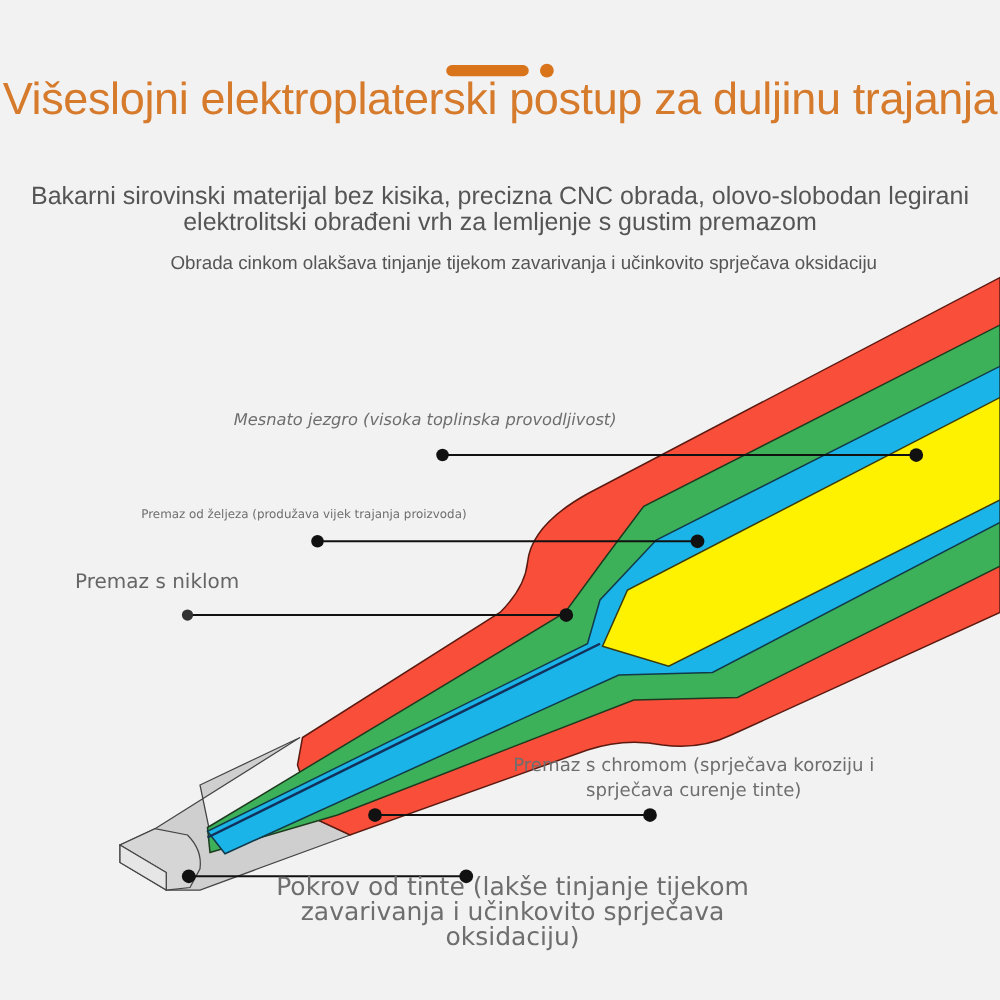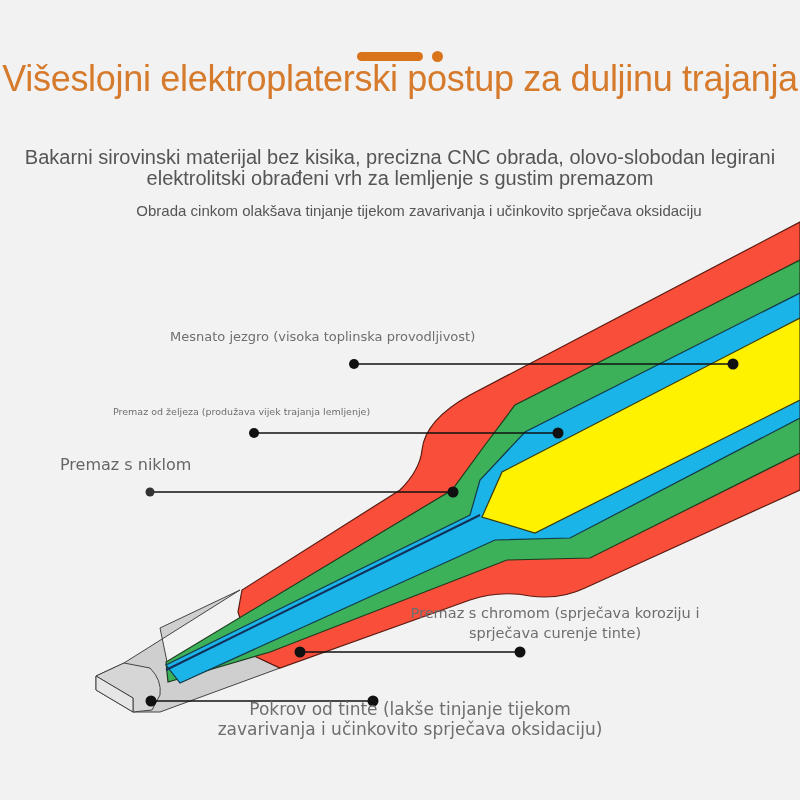--- a/index.html
+++ b/index.html
@@ -34,25 +34,25 @@
       text-align: center; color: #555;
       font-family: "Liberation Sans", sans-serif;
       font-size: 15px; line-height: 21px; padding-left: 19px;
     }
     svg.diagram { position: absolute; left: 0; top: 0; }
     .label {
       position: absolute; color: #6e6e6e;
       font-family: "DejaVu Sans", sans-serif;
       white-space: nowrap;
     }
-    .lbl-core { left: 170px; top: 329px; font-size: 13px; }
+    .lbl-core { left: 187px; top: 329px; font-size: 13px; font-style: italic; }
     .lbl-iron { left: 113px; top: 406px; font-size: 9.5px; }
     .lbl-nickel { left: 60px; top: 455px; font-size: 16px; color: #666; }
     .lbl-chrome { left: 405px; top: 603px; width: 300px; font-size: 14.5px; line-height: 20px; text-align: center; white-space: normal; }
-    .lbl-tin { left: 200px; top: 699px; width: 420px; font-size: 17px; line-height: 20px; text-align: center; white-space: normal; }
+    .lbl-tin { left: 200px; top: 699px; width: 420px; font-size: 20px; line-height: 20px; text-align: center; white-space: normal; }
   </style>
 </head>
 <body>
 
 <div class="accent-bar"></div>
 <div class="accent-dot"></div>
 
 <div class="title">Višeslojni elektroplaterski postup za duljinu trajanja</div>
 <div class="subtitle">Bakarni sirovinski materijal bez kisika, precizna CNC obrada, olovo-slobodan legirani elektrolitski obrađeni vrh za lemljenje s gustim premazom</div>
 <div class="subtitle2">Obrada cinkom olakšava tinjanje tijekom zavarivanja i učinkovito sprječava oksidaciju</div>
@@ -97,16 +97,16 @@
     <circle cx="520" cy="652" r="5.5" fill="#111"></circle>
   </g>
   <g>
     <line x1="151" y1="701" x2="373" y2="701" stroke="#111" stroke-width="1.6"></line>
     <circle cx="151" cy="701" r="5.5" fill="#111"></circle>
     <circle cx="373" cy="701" r="5.5" fill="#111"></circle>
   </g>
 </svg>
 
 <div class="label lbl-core">Mesnato jezgro (visoka toplinska provodljivost)</div>
-<div class="label lbl-iron">Premaz od željeza (produžava vijek trajanja lemljenje)</div>
+<div class="label lbl-iron">Premaz od željeza (produžava vijek trajanja proizvoda)</div>
 <div class="label lbl-nickel">Premaz s niklom</div>
 <div class="label lbl-chrome">Premaz s chromom (sprječava koroziju i sprječava curenje tinte)</div>
 <div class="label lbl-tin">Pokrov od tinte (lakše tinjanje tijekom zavarivanja i učinkovito sprječava oksidaciju)</div>
 
 </body></html>

